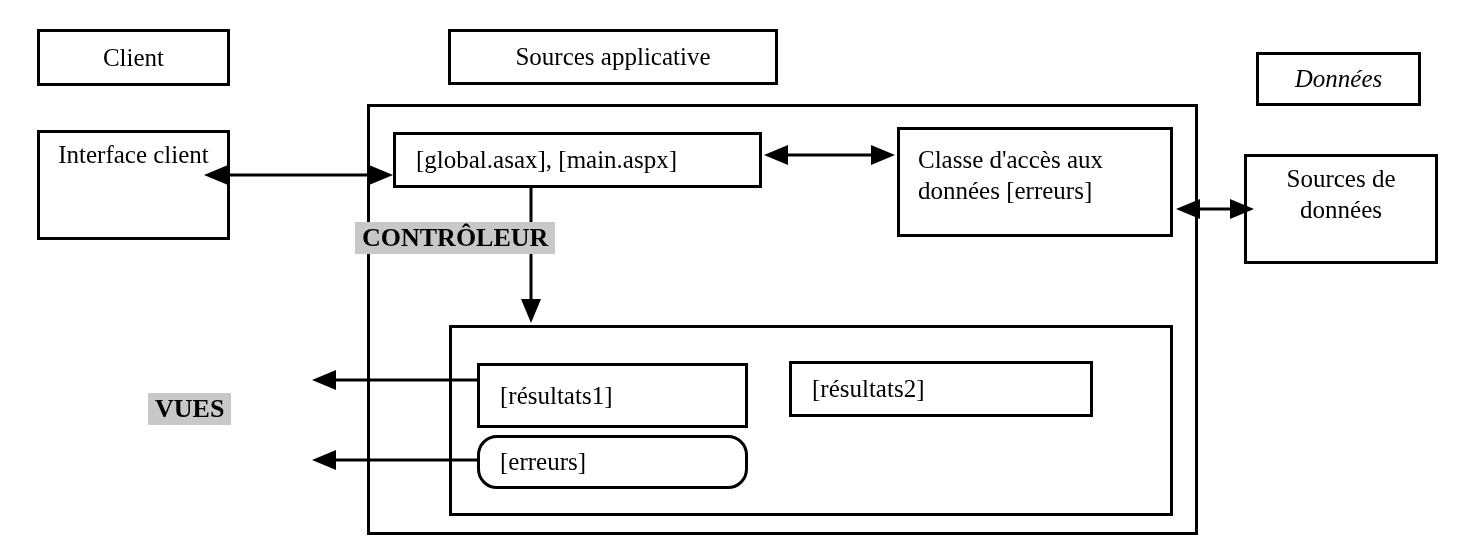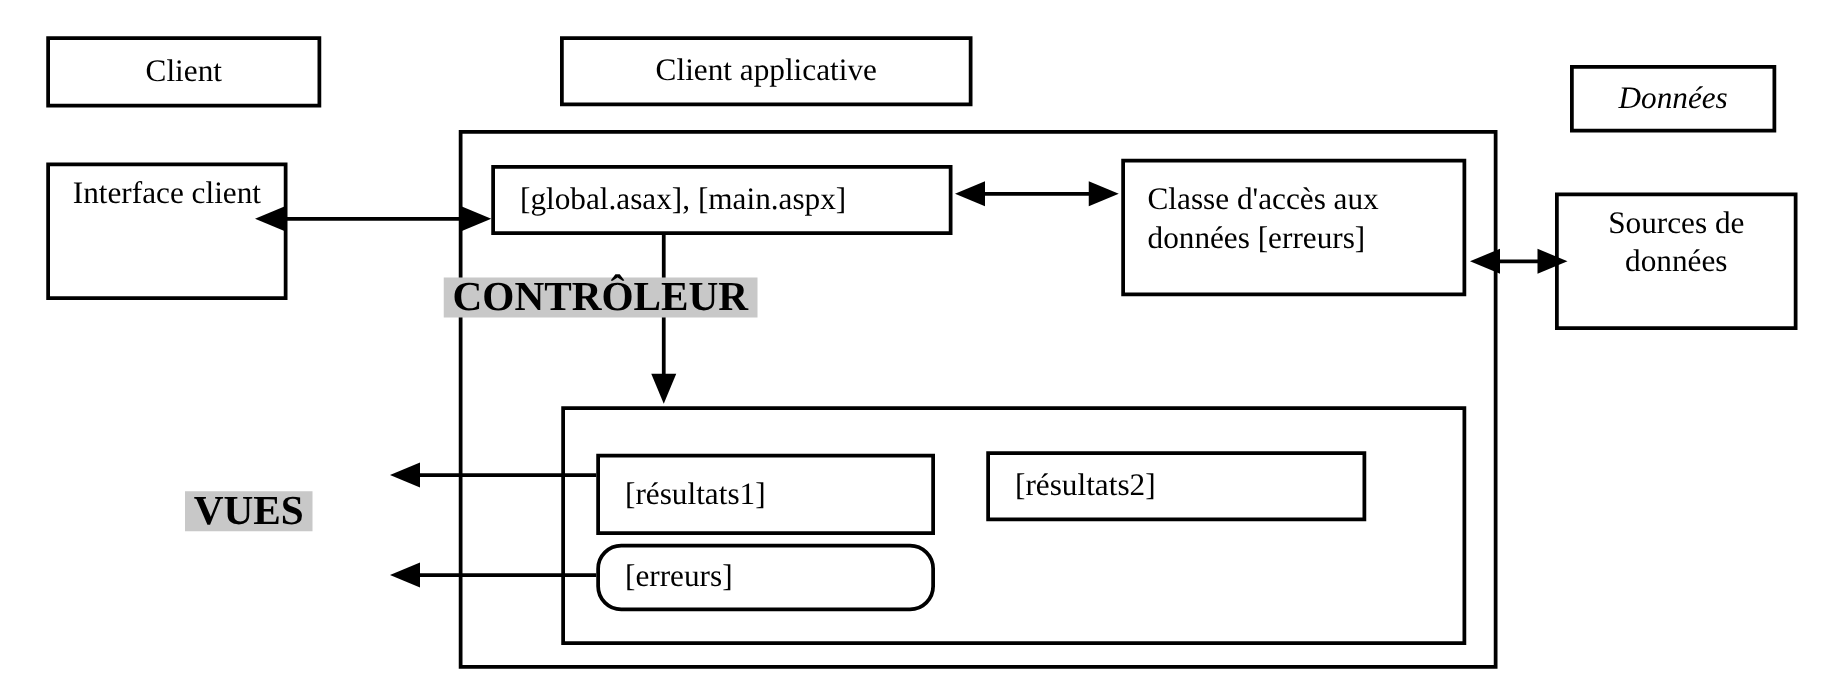--- a/index.html
+++ b/index.html
@@ -37,44 +37,44 @@
   .toptext{
     align-items:flex-start;
     padding-top:6px;
   }
   .wrapnarrow{display:inline-block;max-width:160px;}
   .wrapmid{display:inline-block;max-width:235px;}
   .hl{
     position:absolute;
     background:#c8c8c8;
     font-weight:bold;
-    font-size:33px;
+    font-size:26px;
     line-height:32px;
     height:32px;
     padding:0 7px;
     white-space:nowrap;
     z-index:30;
   }
   #arrow-layer{
     position:absolute;
     left:0;top:0;
     width:1473px;height:543px;
     z-index:20;
     pointer-events:none;
   }
   .z10{z-index:10;}
 </style>
 </head>
 <body>
 
 <div id="canvas">
 
-  <div class="box" style="left:37px;top:29px;width:220px;height:57px;">Client</div>
+  <div class="box" style="left:37px;top:29px;width:193px;height:57px;">Client</div>
 
-  <div class="box" style="left:448px;top:29px;width:330px;height:56px;">Client applicative</div>
+  <div class="box" style="left:448px;top:29px;width:330px;height:56px;">Sources applicative</div>
 
   <div class="box" style="left:1256px;top:52px;width:165px;height:54px;font-style:italic;">Données</div>
 
   <div class="box toptext" style="left:37px;top:130px;width:193px;height:110px;">
     <span class="wrapnarrow">Interface client</span>
   </div>
 
   <div class="container z10" style="left:367px;top:104px;width:831px;height:431px;"></div>
 
   <div class="box leftpad z10" style="left:393px;top:132px;width:369px;height:56px;">[global.asax], [main.aspx]</div>

